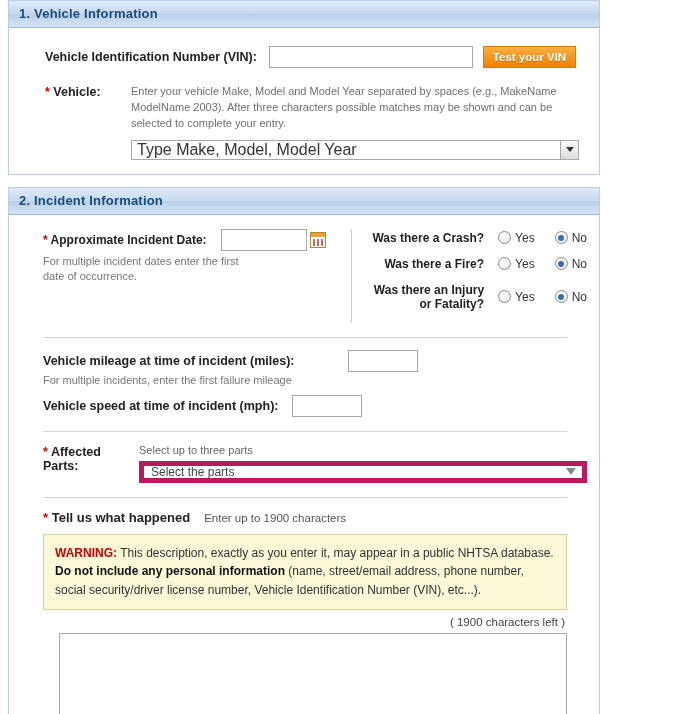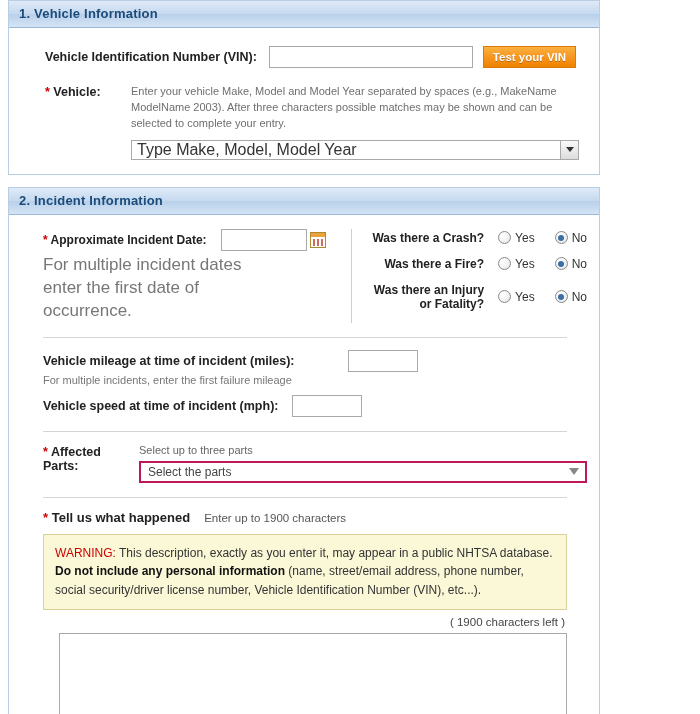--- a/index.html
+++ b/index.html
@@ -188,21 +188,21 @@
     position: absolute;
     left: 2px; top: 6px;
     width: 10px; height: 7px;
     background:
       linear-gradient(to right, #c0392b 0 2px, transparent 2px 4px, #c0392b 4px 6px, transparent 6px 8px, #c0392b 8px 10px);
     opacity: .75;
   }
   .date-hint {
     margin-top: 3px;
     color: #777;
-    font-size: 17px;
+    font-size: 11px;
     line-height: 1.35;
     max-width: 210px;
   }
 
   .incident-right {
     flex: 1;
     border-left: 1px solid #cfcfcf;
     padding-left: 14px;
     padding-top: 2px;
   }
@@ -301,21 +301,21 @@
     margin-left: 18px;
   }
   .parts-hint {
     color: #666;
     font-size: 11px;
     margin-bottom: 5px;
   }
   .parts-select {
     width: 448px;
     height: 22px;
-    border: 2px solid #be185d;
+    border: 5px solid #be185d;
     background: #fff;
     display: flex;
     align-items: center;
     justify-content: space-between;
     padding: 0 6px 0 7px;
     box-sizing: border-box;
     font-size: 12px;
     color: #444;
   }
   .tri-down {
@@ -345,21 +345,21 @@
     margin: 9px 20px 0 22px;
     background: #fbf8d8;
     border: 1px solid #d8d19a;
     padding: 9px 11px;
     font-size: 12px;
     line-height: 1.55;
     color: #333;
   }
   .warn-title {
     color: #cc0000;
-    font-weight: normal;
+    font-weight: bold;
   }
   .warn-strong { font-weight: bold; color: #111; }
 
   .chars-left {
     text-align: right;
     padding-right: 22px;
     margin-top: 6px;
     font-size: 11.5px;
     color: #444;
   }

